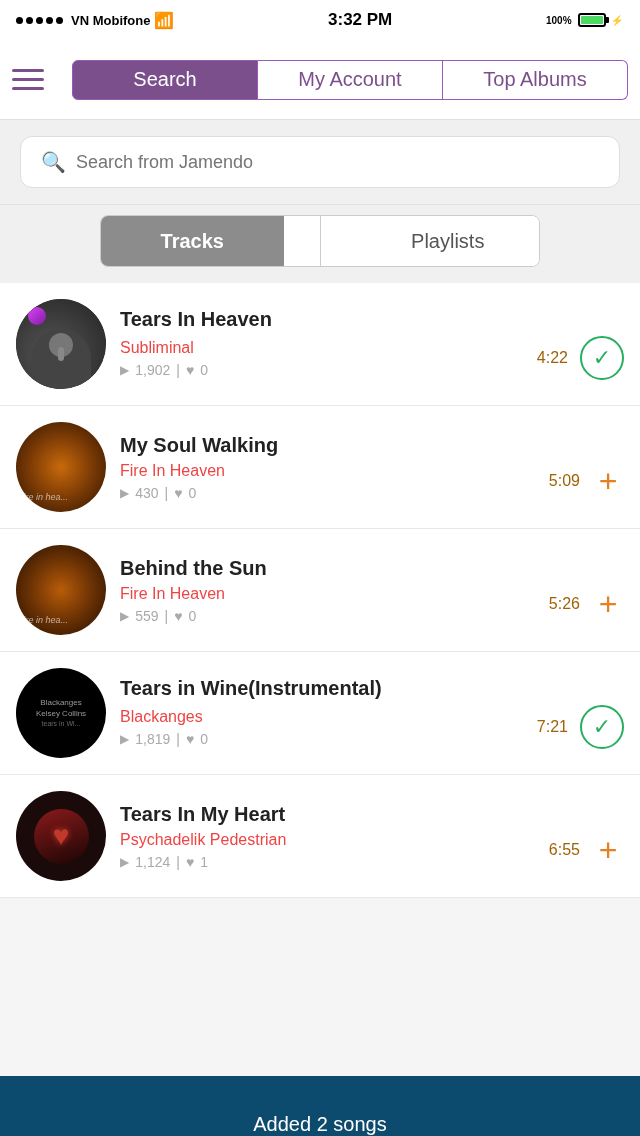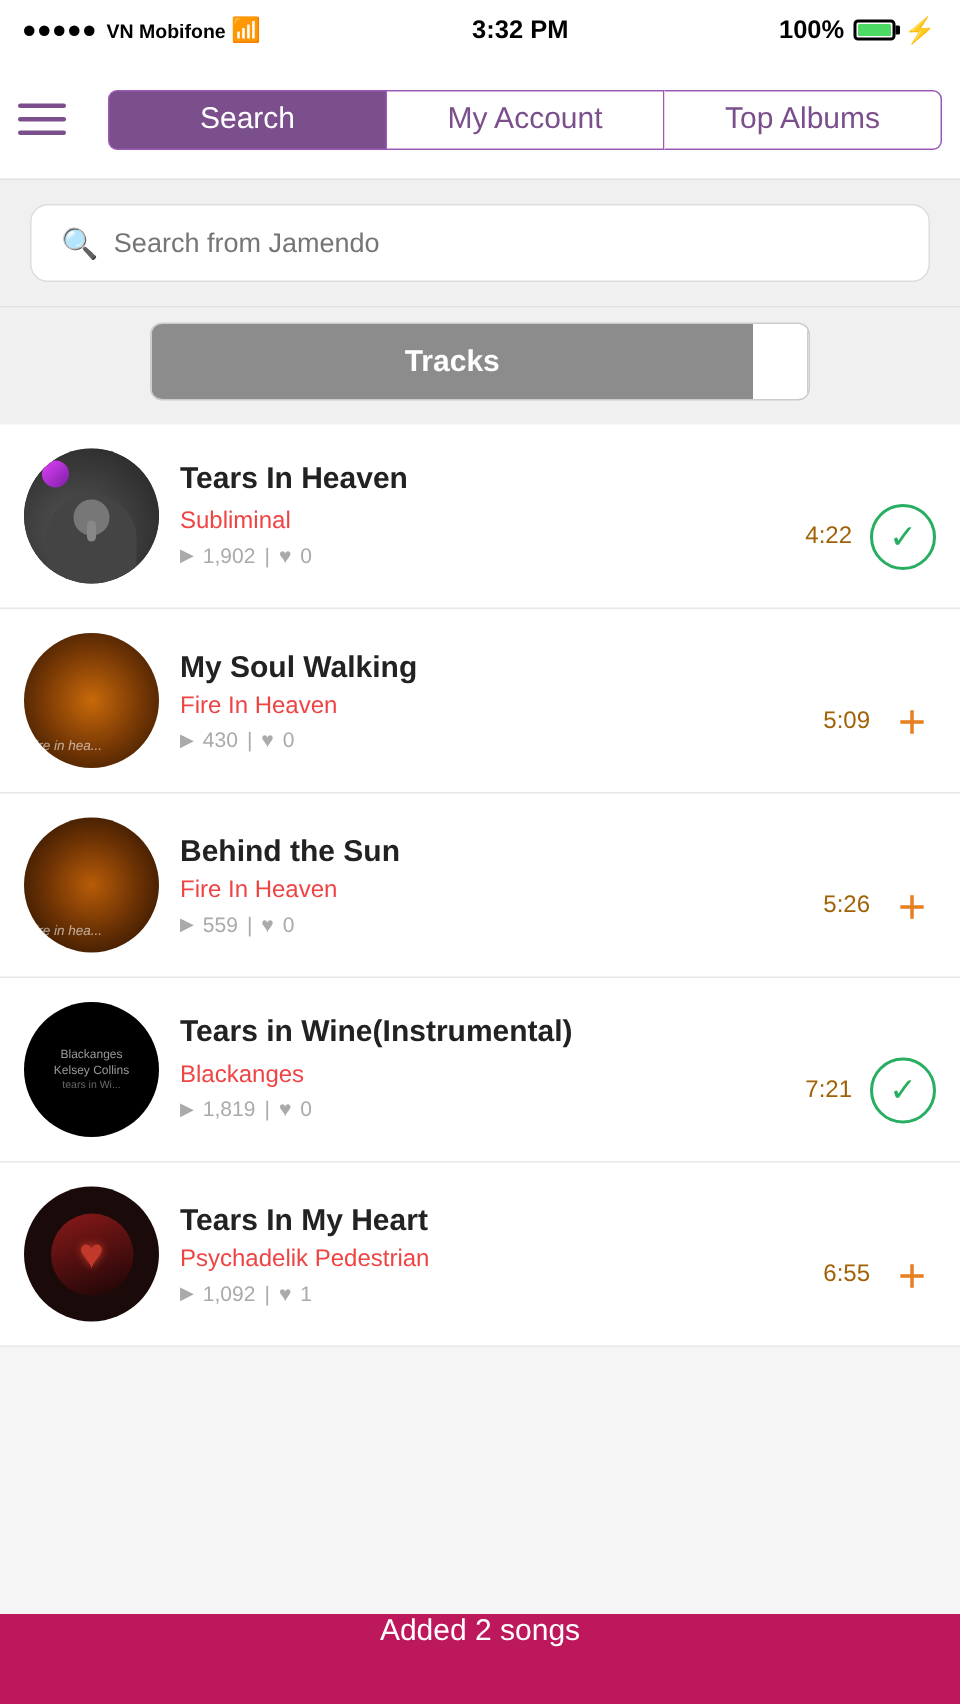--- a/index.html
+++ b/index.html
@@ -22,21 +22,21 @@
       padding: 0 16px;
       font-size: 14px;
       font-weight: 600;
     }
     .status-left { display: flex; align-items: center; gap: 4px; }
     .status-dots { display: flex; gap: 3px; }
     .status-dot { width: 7px; height: 7px; background: #000; border-radius: 50%; }
     .status-carrier { font-size: 13px; font-weight: 600; margin-left: 4px; }
     .status-wifi { font-size: 16px; }
     .status-center { font-size: 17px; font-weight: 700; }
-    .status-right { display: flex; align-items: center; gap: 6px; font-size: 17px; font-weight: 600; }
+    .status-right { display: flex; align-items: center; gap: 6px; font-size: 10px; font-weight: 600; }
     .battery-icon {
       width: 28px; height: 14px; border: 2px solid #000; border-radius: 3px; position: relative; display: inline-flex; align-items: center; padding: 1px;
     }
     .battery-icon::after { content: ''; position: absolute; right: -5px; top: 50%; transform: translateY(-50%); width: 3px; height: 6px; background: #000; border-radius: 0 1px 1px 0; }
     .battery-fill { background: #4cd964; height: 100%; width: 100%; border-radius: 1px; }
 
     
     .navbar {
       background: white;
       height: 80px;
@@ -153,22 +153,22 @@
       width: 32px; height: 32px; display: flex; align-items: center; justify-content: center;
       color: #e67e22; font-size: 32px; font-weight: 300;
     }
 
     .track-meta { display: flex; align-items: center; justify-content: space-between; width: 100%; }
     .track-right { display: flex; align-items: center; gap: 8px; }
 
     
     .bottom-bar {
       position: fixed; bottom: 0; left: 0; width: 640px;
-      background: #be185d; height: 60px;
-      display: flex; align-items: flex-start; justify-content: center;
+      background: #0c4a6e; height: 60px;
+      display: flex; align-items: flex-end; justify-content: center;
     }
     .bottom-text { color: white; font-size: 20px; font-weight: 500; }
 
     .play-icon { font-size: 12px; }
     .heart-icon { font-size: 14px; color: #aaa; }
   </style>
 </head>
 <body>
 
 <div class="status-bar">
@@ -218,20 +218,23 @@
     <input class="search-input" type="text" placeholder="Search from Jamendo" style="">
   </div>
 </div>
 
 <div class="toggle-container">
   <div class="toggle-tabs">
     <div class="toggle-tab active">
       <span>Tracks</span>
     </div>
     <div class="toggle-divider"></div>
+    <div class="toggle-tab inactive">
+      <span>Playlists</span>
+    </div>
   </div>
 </div>
 
 <div class="track-list">
 
   <div class="track-item">
     <div class="thumb-person">
       <div style="width:90px;height:90px;border-radius:50%;background:radial-gradient(circle at 40% 60%, #555,#222);display:flex;align-items:flex-end;justify-content:center;overflow:hidden;position:relative;">
         <div style="width:60px;height:65px;background:#444;border-radius:30px 30px 0 0;position:relative;top:5px;">
           <div style="width:24px;height:24px;background:#777;border-radius:50%;position:absolute;top:4px;left:50%;transform:translateX(-50%);"></div>
@@ -346,21 +349,21 @@
         <div style="font-size:28px;color:#c0392b;filter:drop-shadow(0 0 3px #c0392b);">♥</div>
       </div>
     </div>
     <div class="track-info">
       <div class="track-title">Tears In My Heart</div>
       <div class="track-meta">
         <div>
           <div class="track-artist">Psychadelik Pedestrian</div>
           <div class="track-stats">
             <span class="play-icon">▶</span>
-            <span>1,092</span>
+            <span>1,124</span>
             <span>|</span>
             <span class="heart-icon">♥</span>
             <span>1</span>
           </div>
         </div>
         <div class="track-right">
           <span class="track-duration">6:55</span>
           <div class="plus-icon">+</div>
         </div>
       </div>

